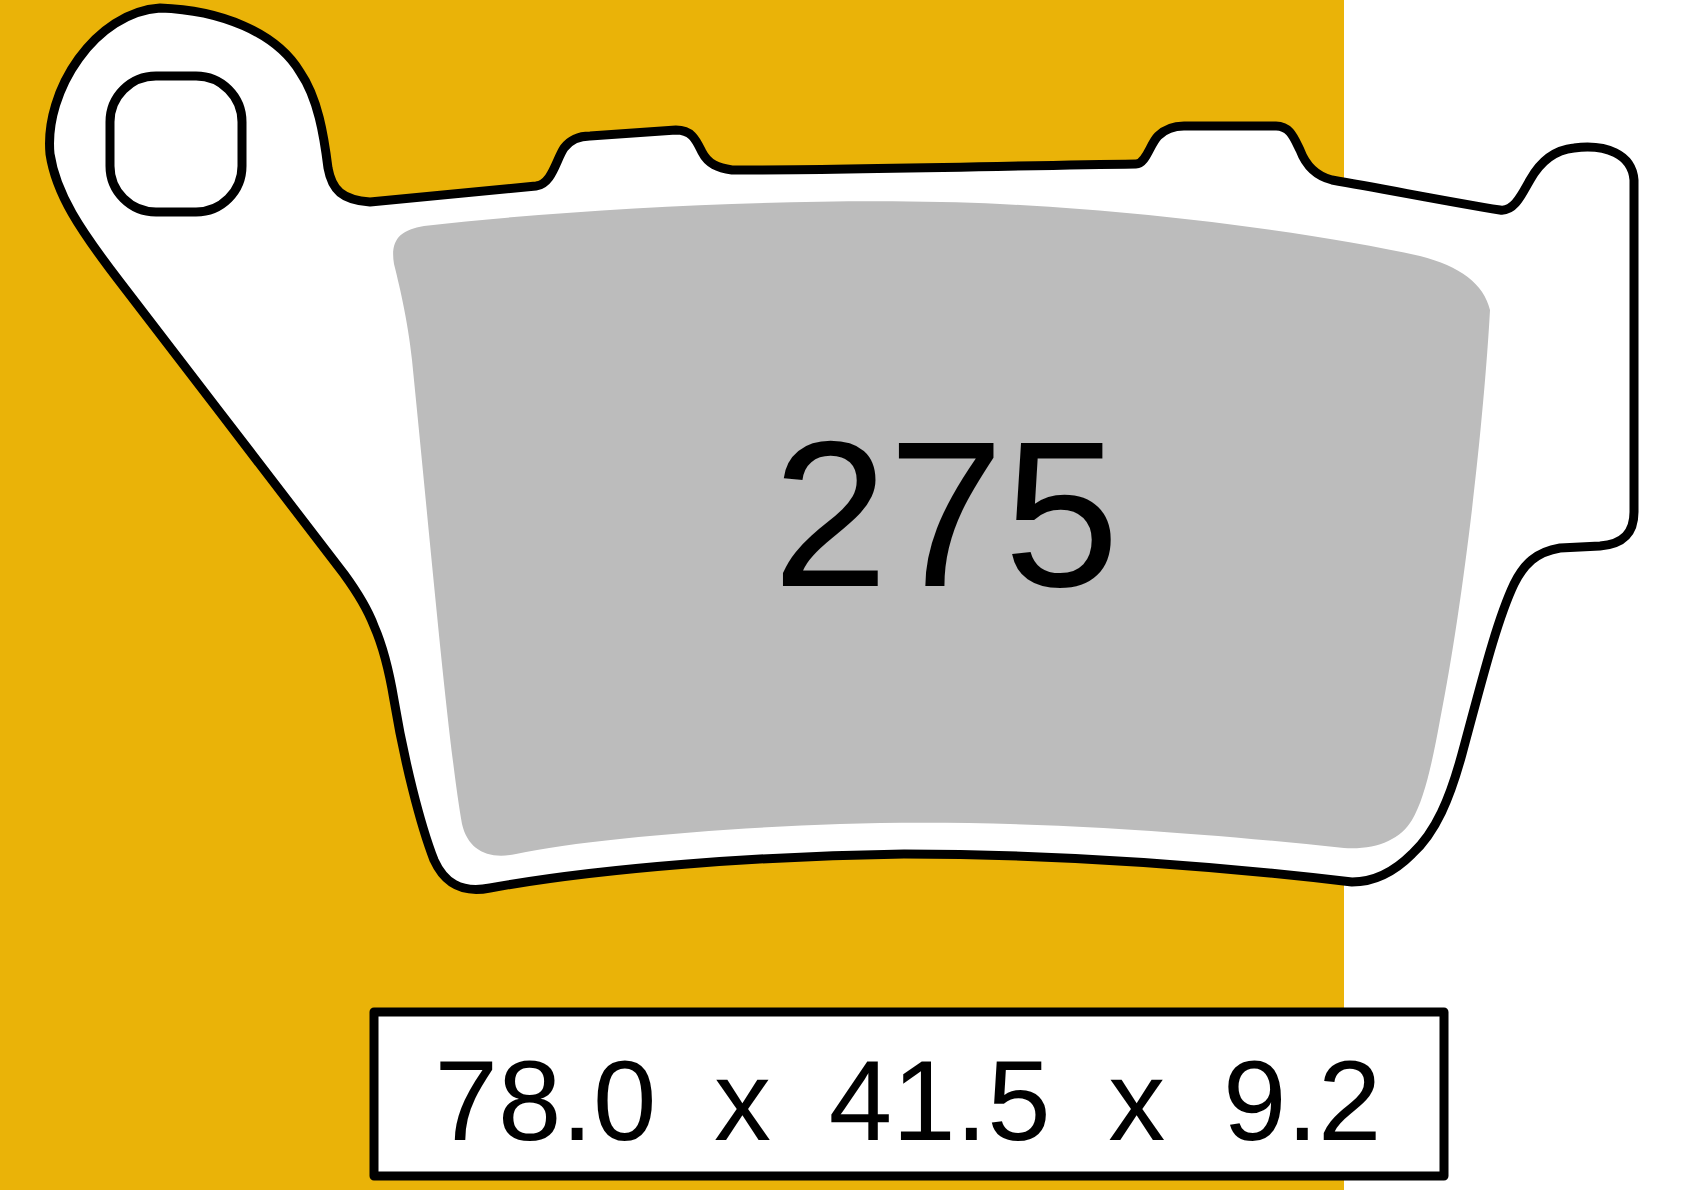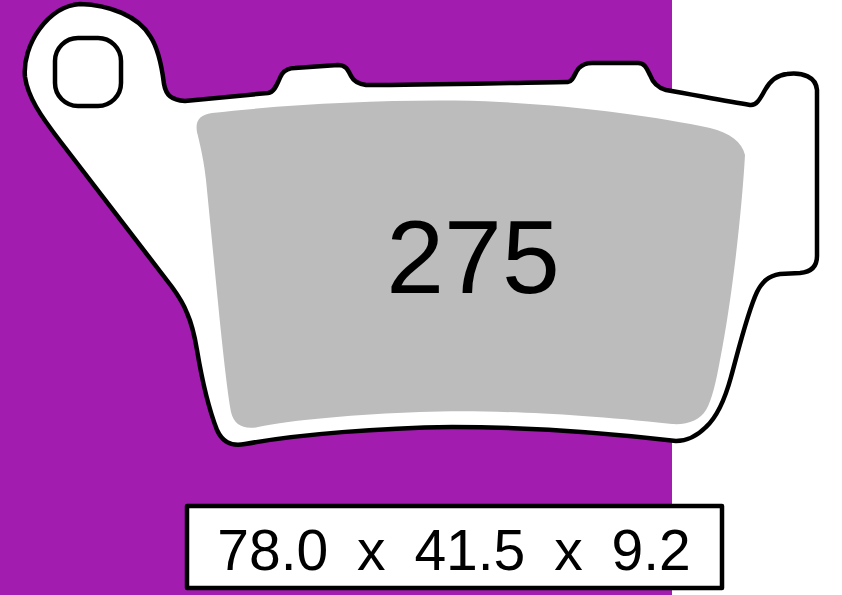--- a/index.html
+++ b/index.html
@@ -8,21 +8,21 @@
     background: #ffffff;
     width: 842px;
     height: 595px;
     overflow: hidden;
     font-family: "Liberation Sans", sans-serif;
   }
   .stage {
     position: relative;
     width: 672px;
     height: 595px;
-    background: #a21caf;
+    background: #eab308;
   }
   svg { display: block; }
   .pad-number {
     font-family: "Liberation Sans", sans-serif;
     font-size: 104px;
     fill: #000000;
     stroke: none;
   }
   .dims-text {
     font-family: "Liberation Sans", sans-serif;

